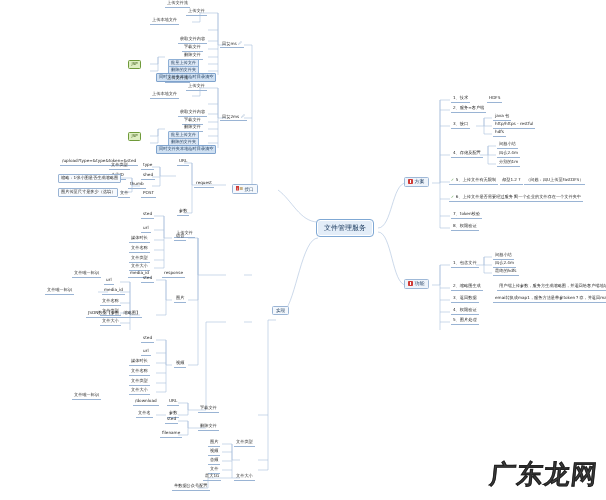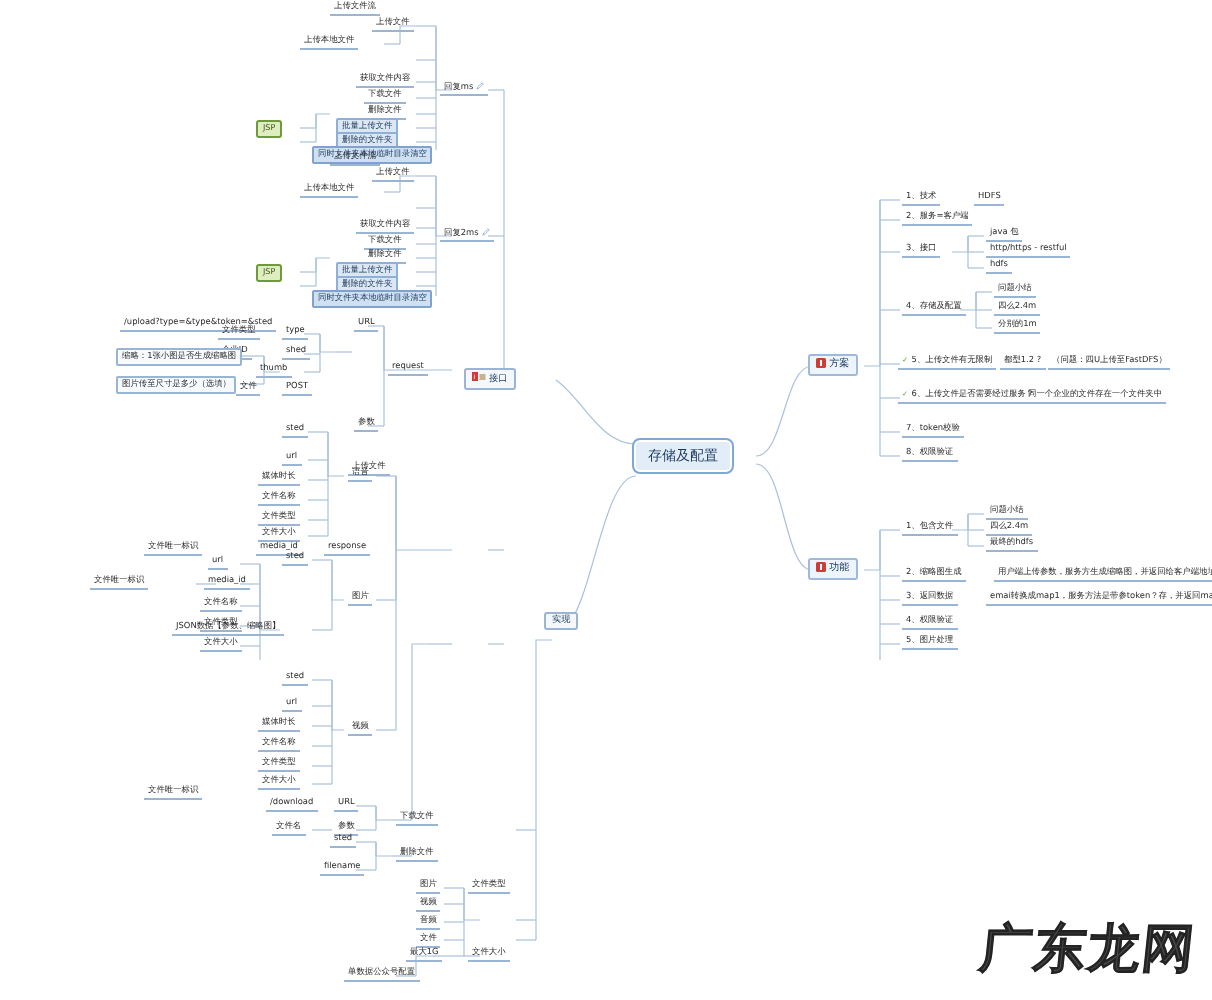--- a/index.html
+++ b/index.html
@@ -273,21 +273,21 @@
       <path d="M440 312 L 450 312"></path>
       <path d="M440 322 L 450 322"></path>
       <path d="M476 265 L 484 265 L 484 257"></path>
       <path d="M484 257 L 492 257"></path>
       <path d="M484 257 L 484 273"></path>
       <path d="M484 265 L 492 265"></path>
       <path d="M484 273 L 492 273"></path>
     </g>
   </svg>
 
-  <div class="node root" style="left:316px;top:219px;">存储及配置</div>
+  <div class="node root" style="left:316px;top:219px;">文件管理服务</div>
 
   <div class="node mid-node" style="left:232px;top:184px;">
     <span class="iconset">
       <svg width="7" height="5" viewBox="0 0 14 10">
         <rect x="0" y="0" width="6" height="9" fill="#cf3b36"></rect>
         <text x="1.4" y="7.2" font-size="7" fill="#fff" font-family="sans-serif">i</text>
         <rect x="7.5" y="2" width="6" height="6" fill="#c8b38a"></rect>
       </svg>
     </span><span>接口</span>
   </div>

